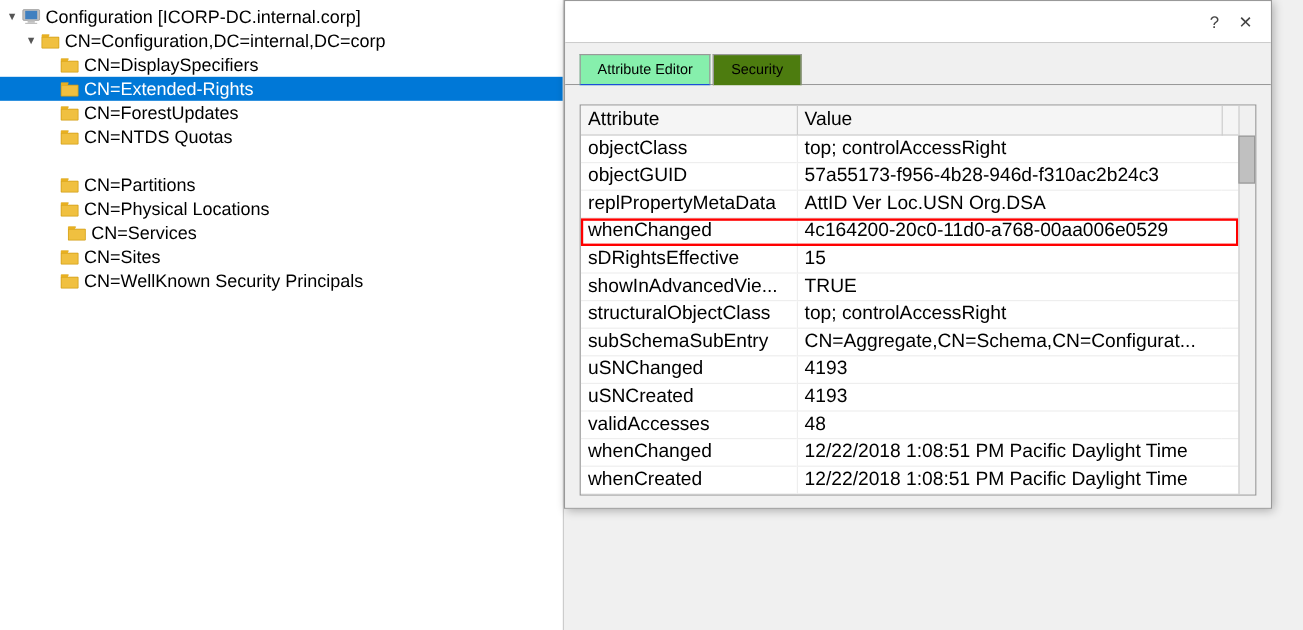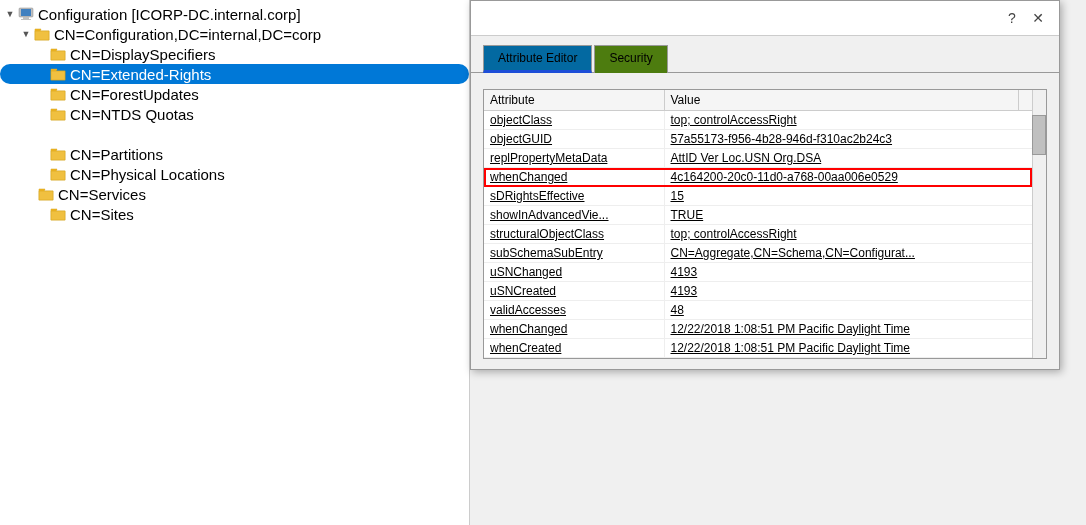--- a/index.html
+++ b/index.html
@@ -112,22 +112,22 @@
       border: 1px solid #999;
       background: #4d7c0f;
       color: #000;
       margin-right: 2px;
       border-bottom: none;
       position: relative;
       top: 1px;
     }
 
     .tab.active {
-      background: #0369a1;
-      border-bottom: 3px solid #1d4ed8;
+      background: #86efac;
+      border-bottom: 1px solid #1d4ed8;
       z-index: 1;
     }
 
     .dialog-content {
       padding: 10px 12px;
       background: #f0f0f0;
     }
 
     .attributes-label {
       font-size: 12px;
@@ -138,21 +138,21 @@
     .attributes-table-container {
       border: 1px solid #999;
       background: white;
       position: relative;
       overflow: hidden;
     }
 
     .attributes-table {
       width: 100%;
       border-collapse: collapse;
-      font-size: 12px;
+      font-size: 16px;
     }
 
     .attributes-table thead tr {
       background: #f5f5f5;
     }
 
     .attributes-table thead th {
       padding: 3px 6px;
       text-align: left;
       border-bottom: 1px solid #ccc;
@@ -160,21 +160,20 @@
       color: #000;
       border-right: 1px solid #ccc;
     }
 
     .attributes-table thead th:last-child {
       border-right: none;
     }
 
     .attributes-table tbody tr {
       border-bottom: 1px solid #eee;
-      text-decoration: underline;
     }
 
     .attributes-table tbody td {
       padding: 2px 6px;
       color: #000;
       border-right: 1px solid #eee;
       white-space: nowrap;
       overflow: hidden;
       text-overflow: ellipsis;
       max-width: 200px;
@@ -218,21 +217,21 @@
       <span style="width: 18px; height: 16px; display: inline-flex; align-items: center; justify-content: center; margin-right: 3px; flex-shrink: 0;">
         <svg width="16" height="14" viewBox="0 0 16 14">
         <path d="M1,4 L1,13 L15,13 L15,4 Z" fill="#f0c040" stroke="#d4a017" stroke-width="0.5"></path>
         <path d="M1,4 L6,4 L7,2 L1,2 Z" fill="#f0c040" stroke="#d4a017" stroke-width="0.5"></path>
         <rect x="1" y="4" width="14" height="9" fill="#f0c040" stroke="#d4a017" stroke-width="0.5"></rect>
         <path d="M1,4 L6,4 L7,2 L1,2 L1,4Z" fill="#e8b020"></path>
       </svg>
       </span>
       <span class="item-label">CN=DisplaySpecifiers</span>
     </div>
-    <div class="tree-item selected" style="padding-left: 36px; border-radius: 10px;">
+    <div class="tree-item selected" style="padding-left: 36px;">
       <span style="width: 12px; height: 12px; display: inline-flex; align-items: center; justify-content: center; font-size: 9px; color: rgb(85, 85, 85); flex-shrink: 0; margin-right: 1px;"></span>
       <span style="width: 18px; height: 16px; display: inline-flex; align-items: center; justify-content: center; margin-right: 3px; flex-shrink: 0;">
         <svg width="16" height="14" viewBox="0 0 16 14">
         <path d="M1,4 L1,13 L15,13 L15,4 Z" fill="#f0c040" stroke="#d4a017" stroke-width="0.5"></path>
         <path d="M1,4 L6,4 L7,2 L1,2 Z" fill="#f0c040" stroke="#d4a017" stroke-width="0.5"></path>
         <rect x="1" y="4" width="14" height="9" fill="#f0c040" stroke="#d4a017" stroke-width="0.5"></rect>
         <path d="M1,4 L6,4 L7,2 L1,2 L1,4Z" fill="#e8b020"></path>
       </svg>
       </span>
       <span class="item-label">CN=Extended-Rights</span>
@@ -278,21 +277,21 @@
       <span style="width: 18px; height: 16px; display: inline-flex; align-items: center; justify-content: center; margin-right: 3px; flex-shrink: 0;">
         <svg width="16" height="14" viewBox="0 0 16 14">
         <path d="M1,4 L1,13 L15,13 L15,4 Z" fill="#f0c040" stroke="#d4a017" stroke-width="0.5"></path>
         <path d="M1,4 L6,4 L7,2 L1,2 Z" fill="#f0c040" stroke="#d4a017" stroke-width="0.5"></path>
         <rect x="1" y="4" width="14" height="9" fill="#f0c040" stroke="#d4a017" stroke-width="0.5"></rect>
         <path d="M1,4 L6,4 L7,2 L1,2 L1,4Z" fill="#e8b020"></path>
       </svg>
       </span>
       <span class="item-label">CN=Physical Locations</span>
     </div>
-    <div class="tree-item" style="padding-left: 24px;">
+    <div class="tree-item" style="padding-left: 42px;">
       <span style="width: 12px; height: 12px; display: inline-flex; align-items: center; justify-content: center; font-size: 9px; color: rgb(85, 85, 85); flex-shrink: 0; margin-right: 1px;"></span>
       <span style="width: 18px; height: 16px; display: inline-flex; align-items: center; justify-content: center; margin-right: 3px; flex-shrink: 0;">
         <svg width="16" height="14" viewBox="0 0 16 14">
         <path d="M1,4 L1,13 L15,13 L15,4 Z" fill="#f0c040" stroke="#d4a017" stroke-width="0.5"></path>
         <path d="M1,4 L6,4 L7,2 L1,2 Z" fill="#f0c040" stroke="#d4a017" stroke-width="0.5"></path>
         <rect x="1" y="4" width="14" height="9" fill="#f0c040" stroke="#d4a017" stroke-width="0.5"></rect>
         <path d="M1,4 L6,4 L7,2 L1,2 L1,4Z" fill="#e8b020"></path>
       </svg>
       </span>
       <span class="item-label">CN=Services</span>
@@ -301,20 +300,32 @@
       <span style="width: 12px; height: 12px; display: inline-flex; align-items: center; justify-content: center; font-size: 9px; color: rgb(85, 85, 85); flex-shrink: 0; margin-right: 1px;"></span>
       <span style="width: 18px; height: 16px; display: inline-flex; align-items: center; justify-content: center; margin-right: 3px; flex-shrink: 0;">
         <svg width="16" height="14" viewBox="0 0 16 14">
         <path d="M1,4 L1,13 L15,13 L15,4 Z" fill="#f0c040" stroke="#d4a017" stroke-width="0.5"></path>
         <path d="M1,4 L6,4 L7,2 L1,2 Z" fill="#f0c040" stroke="#d4a017" stroke-width="0.5"></path>
         <rect x="1" y="4" width="14" height="9" fill="#f0c040" stroke="#d4a017" stroke-width="0.5"></rect>
         <path d="M1,4 L6,4 L7,2 L1,2 L1,4Z" fill="#e8b020"></path>
       </svg>
       </span>
       <span class="item-label">CN=Sites</span>
+    </div>
+    <div class="tree-item" style="padding-left: 36px;">
+      <span style="width: 12px; height: 12px; display: inline-flex; align-items: center; justify-content: center; font-size: 9px; color: rgb(85, 85, 85); flex-shrink: 0; margin-right: 1px;"></span>
+      <span style="width: 18px; height: 16px; display: inline-flex; align-items: center; justify-content: center; margin-right: 3px; flex-shrink: 0;">
+        <svg width="16" height="14" viewBox="0 0 16 14">
+        <path d="M1,4 L1,13 L15,13 L15,4 Z" fill="#f0c040" stroke="#d4a017" stroke-width="0.5"></path>
+        <path d="M1,4 L6,4 L7,2 L1,2 Z" fill="#f0c040" stroke="#d4a017" stroke-width="0.5"></path>
+        <rect x="1" y="4" width="14" height="9" fill="#f0c040" stroke="#d4a017" stroke-width="0.5"></rect>
+        <path d="M1,4 L6,4 L7,2 L1,2 L1,4Z" fill="#e8b020"></path>
+      </svg>
+      </span>
+      <span class="item-label">CN=WellKnown Security Principals</span>
     </div>
   </div>
 
 <div class="right-panel">
   <div class="dialog">
 
     <div class="dialog-titlebar">
       <span class="dialog-title"></span>
       <div class="titlebar-controls">
         <button class="titlebar-btn" title="Help">?</button>

